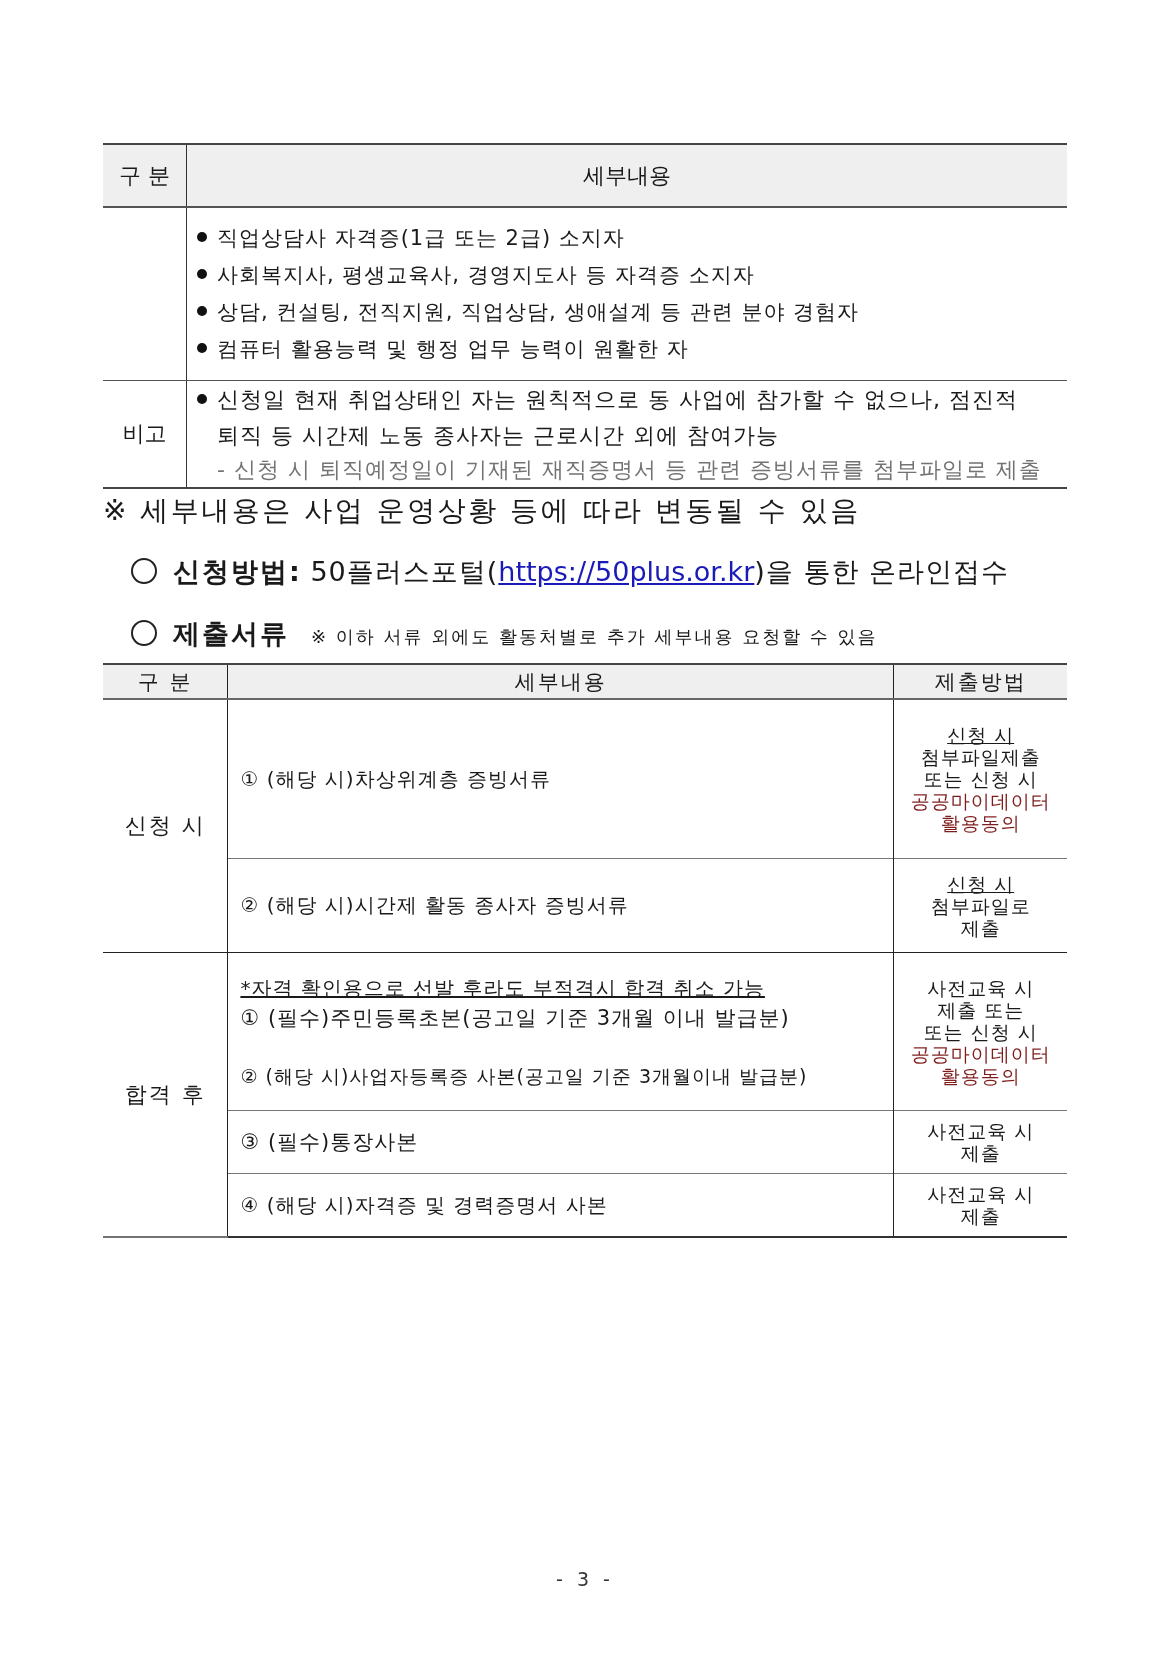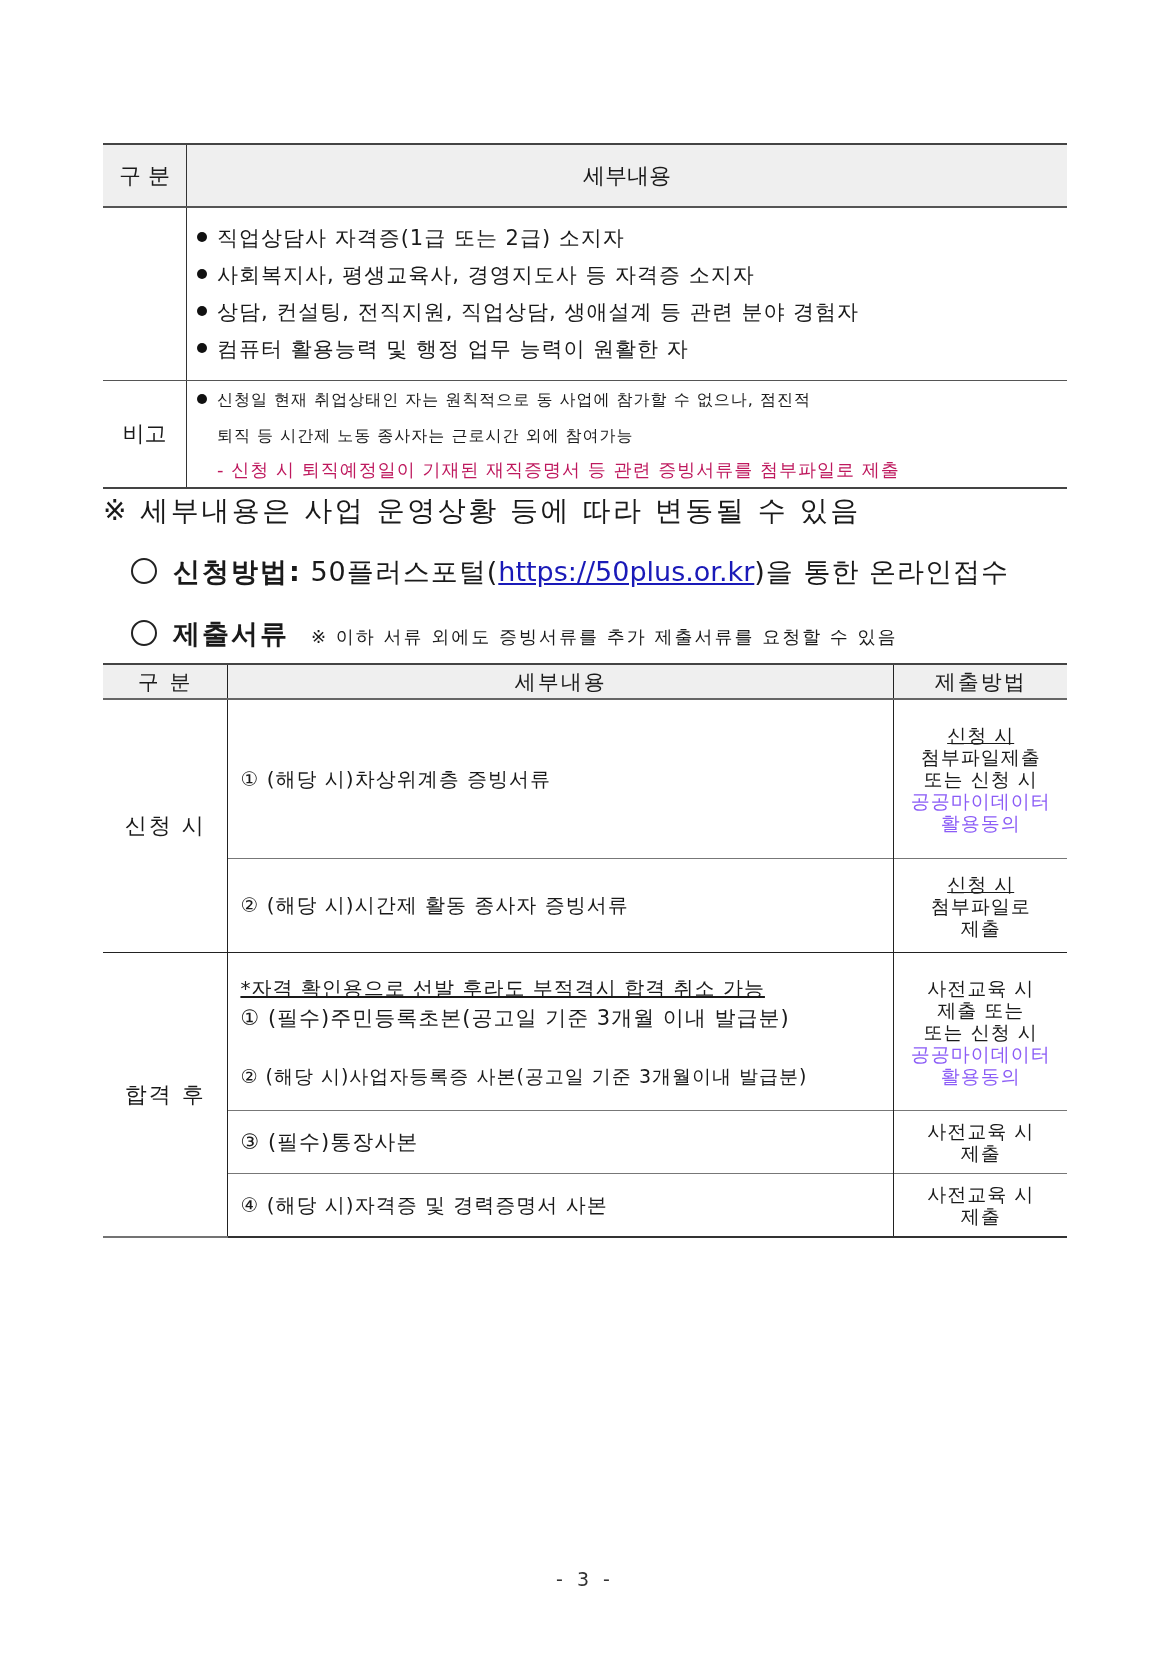--- a/index.html
+++ b/index.html
@@ -12,23 +12,23 @@
   .t1 .hdr td { background:#efefef; height:61px; font-size:22px; text-align:center;
                 border-top:2px solid #444; border-bottom:2px solid #555; }
   .t1 .c1 { width:83px; border-right:1.5px solid #333; text-align:center; font-size:22px; }
   .t1 .qual-row td { height:172px; border-bottom:1.5px solid #555; }
   .t1 .note-row td { height:106px; border-bottom:2px solid #444; }
   .bul-list { list-style:none; margin:0; padding:0 0 0 10px; }
   .bul-list li { font-size:21px; line-height:37px; letter-spacing:1px; white-space:nowrap; }
   .bul { display:inline-block; width:10px; height:10px; border-radius:50%; background:#111;
          margin-right:10px; vertical-align:middle; position:relative; top:-2px; }
   .note-cell { padding-left:10px !important; }
-  .note-line { font-size:16px; line-height:36px; letter-spacing:1px; white-space:nowrap; }
+  .note-line { font-size:22px; line-height:36px; letter-spacing:1px; white-space:nowrap; }
   .note-line.indent { padding-left:20px; }
-  .note-sub { font-size:18px; line-height:32px; letter-spacing:1px; padding-left:20px; white-space:nowrap; color:#be185d; }
+  .note-sub { font-size:22px; line-height:32px; letter-spacing:1px; padding-left:20px; white-space:nowrap; color:#737373; }
 
   .footnote { position:absolute; left:103px; top:492px; font-size:28px; letter-spacing:2.5px; white-space:nowrap; }
 
   
   .sec { position:absolute; left:131px; white-space:nowrap; }
   .sec1 { top:554px; font-size:27px; }
   .sec2 { top:616px; font-size:27px; }
   .circ { display:inline-block; width:22px; height:22px; border:2px solid #222; border-radius:50%;
           vertical-align:middle; margin-right:16px; position:relative; top:-3px; }
   .sec-title { font-weight:bold; letter-spacing:2px;margin-top:10px; }
@@ -45,21 +45,21 @@
   .t2 .col2 { width:656px; border-right:1.5px solid #222; padding-left:12px !important; font-size:20px; letter-spacing:1px; }
   .t2 .col3 { width:178px; text-align:center; font-size:19px; line-height:22px; letter-spacing:1px; }
   .t2 .r1 td { height:158px; }
   .t2 .r2 td { height:93px; }
   .t2 .r3 td { height:157px; }
   .t2 .r4 td { height:62px; }
   .t2 .r5 td { height:62px; }
   .t2 .sep-thin td.col2, .t2 .sep-thin td.col3 { border-top:1.5px solid #777; }
   .t2 .sep-group td { border-top:1.5px solid #222; }
   .t2 .last td { border-bottom:2px solid #333; }
-  .blue { color:#8b5cf6; }
+  .blue { color:#7f1d1d; }
   .ul { text-decoration:underline; }
   .req-note { text-decoration:underline; font-size:20px; line-height:30px; white-space:nowrap; }
   .req-item { font-size:21px; line-height:30px; white-space:nowrap; }
   .req-item.small { font-size:19px;margin-top:28px; }
   .doc-item { white-space:nowrap; }
 
   .page-num { position:absolute; top:1568px; left:0; width:1170px; text-align:center; font-size:19px; letter-spacing:4px; color:#333; }
 </style>
 </head>
 <body>
@@ -93,21 +93,21 @@
   </table>
 
 <div class="footnote">※ 세부내용은 사업 운영상황 등에 따라 변동될 수 있음</div>
 
 <div class="sec sec1">
   <span class="circ"></span><span class="sec-title">신청방법:</span>
   <span class="sec-text">50플러스포털(</span><span class="url">https://50plus.or.kr</span><span class="sec-text">)을 통한 온라인접수</span>
 </div>
 
 <div class="sec sec2">
-  <span class="circ"></span><span class="sec-title">제출서류</span><span class="sec-note">※ 이하 서류 외에도 증빙서류를 추가 제출서류를 요청할 수 있음</span>
+  <span class="circ"></span><span class="sec-title">제출서류</span><span class="sec-note">※ 이하 서류 외에도 활동처별로 추가 세부내용 요청할 수 있음</span>
 </div>
 
 <table class="t2">
   <tbody>
       <tr class="hdr">
     <td class="col1">구 분</td>
     <td class="col2" style="text-align:center;padding-left:0!important;">세부내용</td>
     <td class="col3" style="font-size:21px;">제출방법</td>
   </tr>
 

